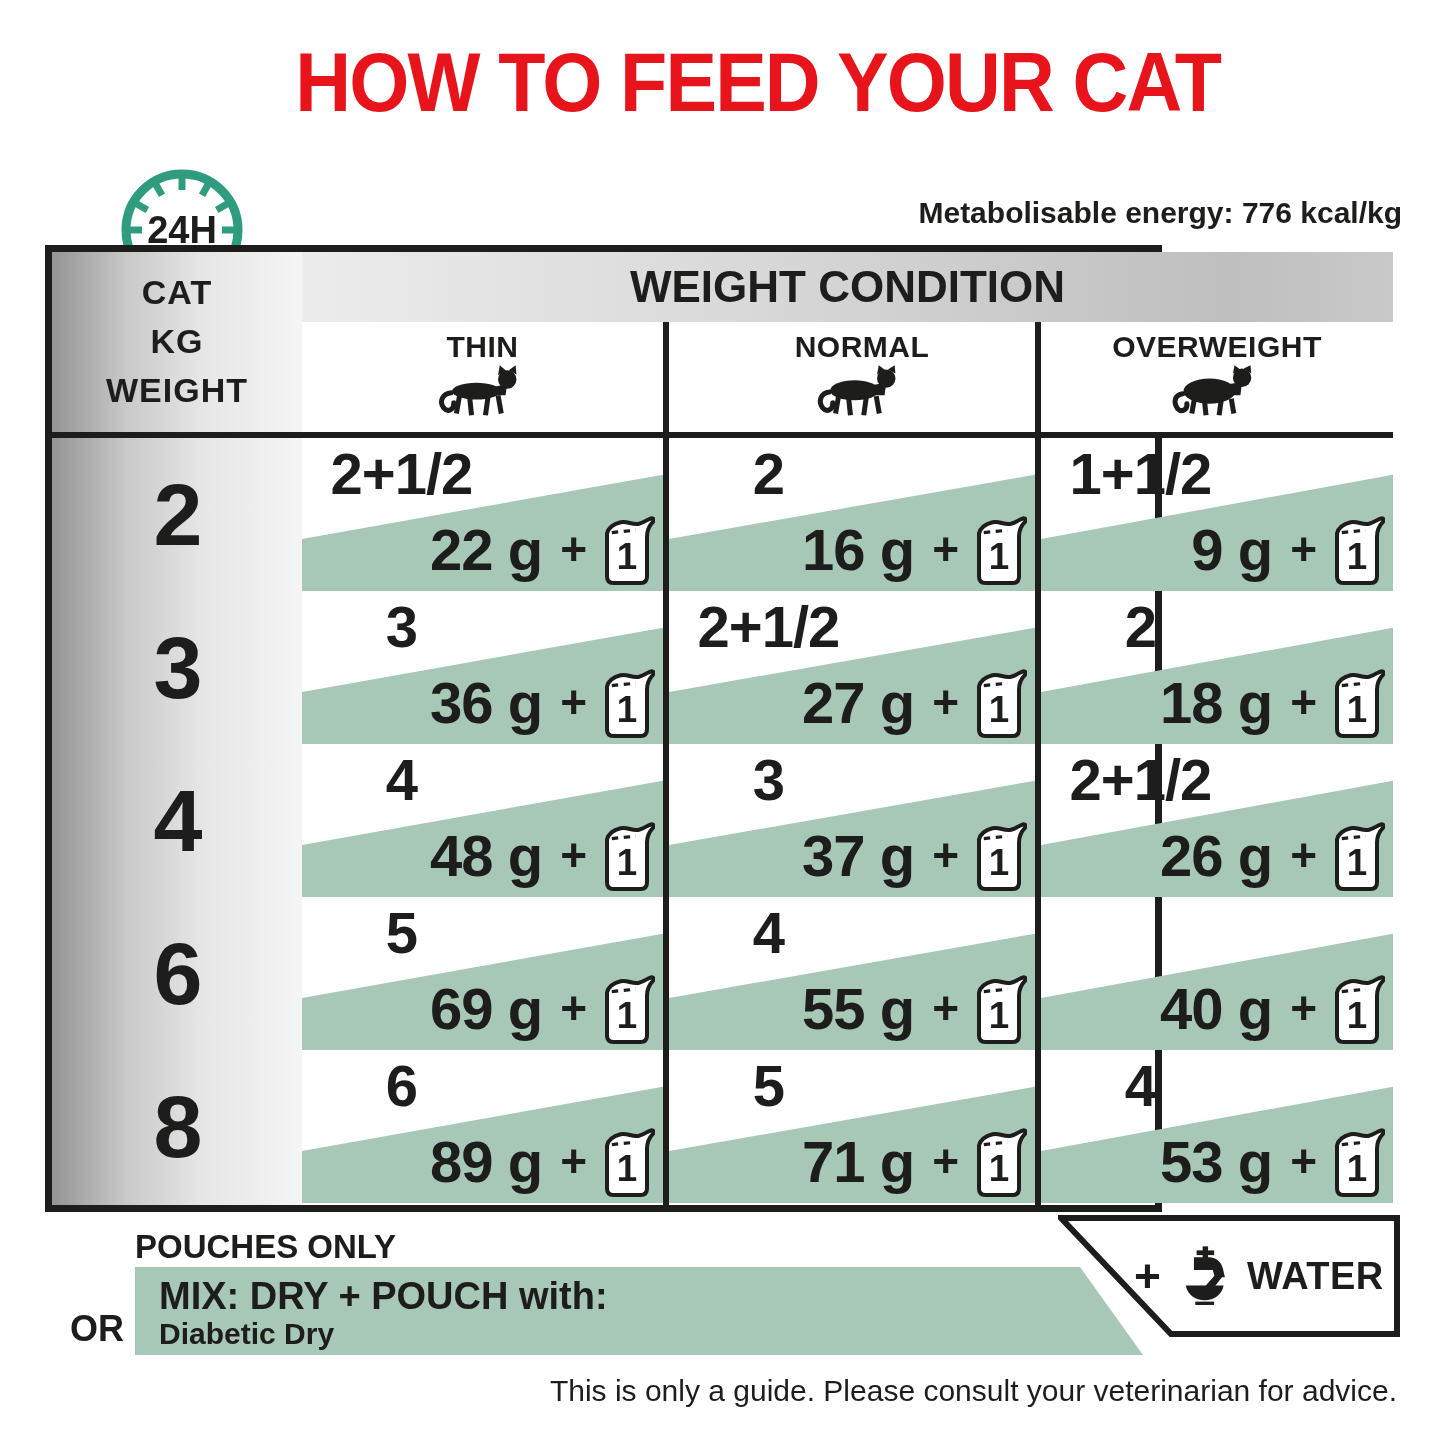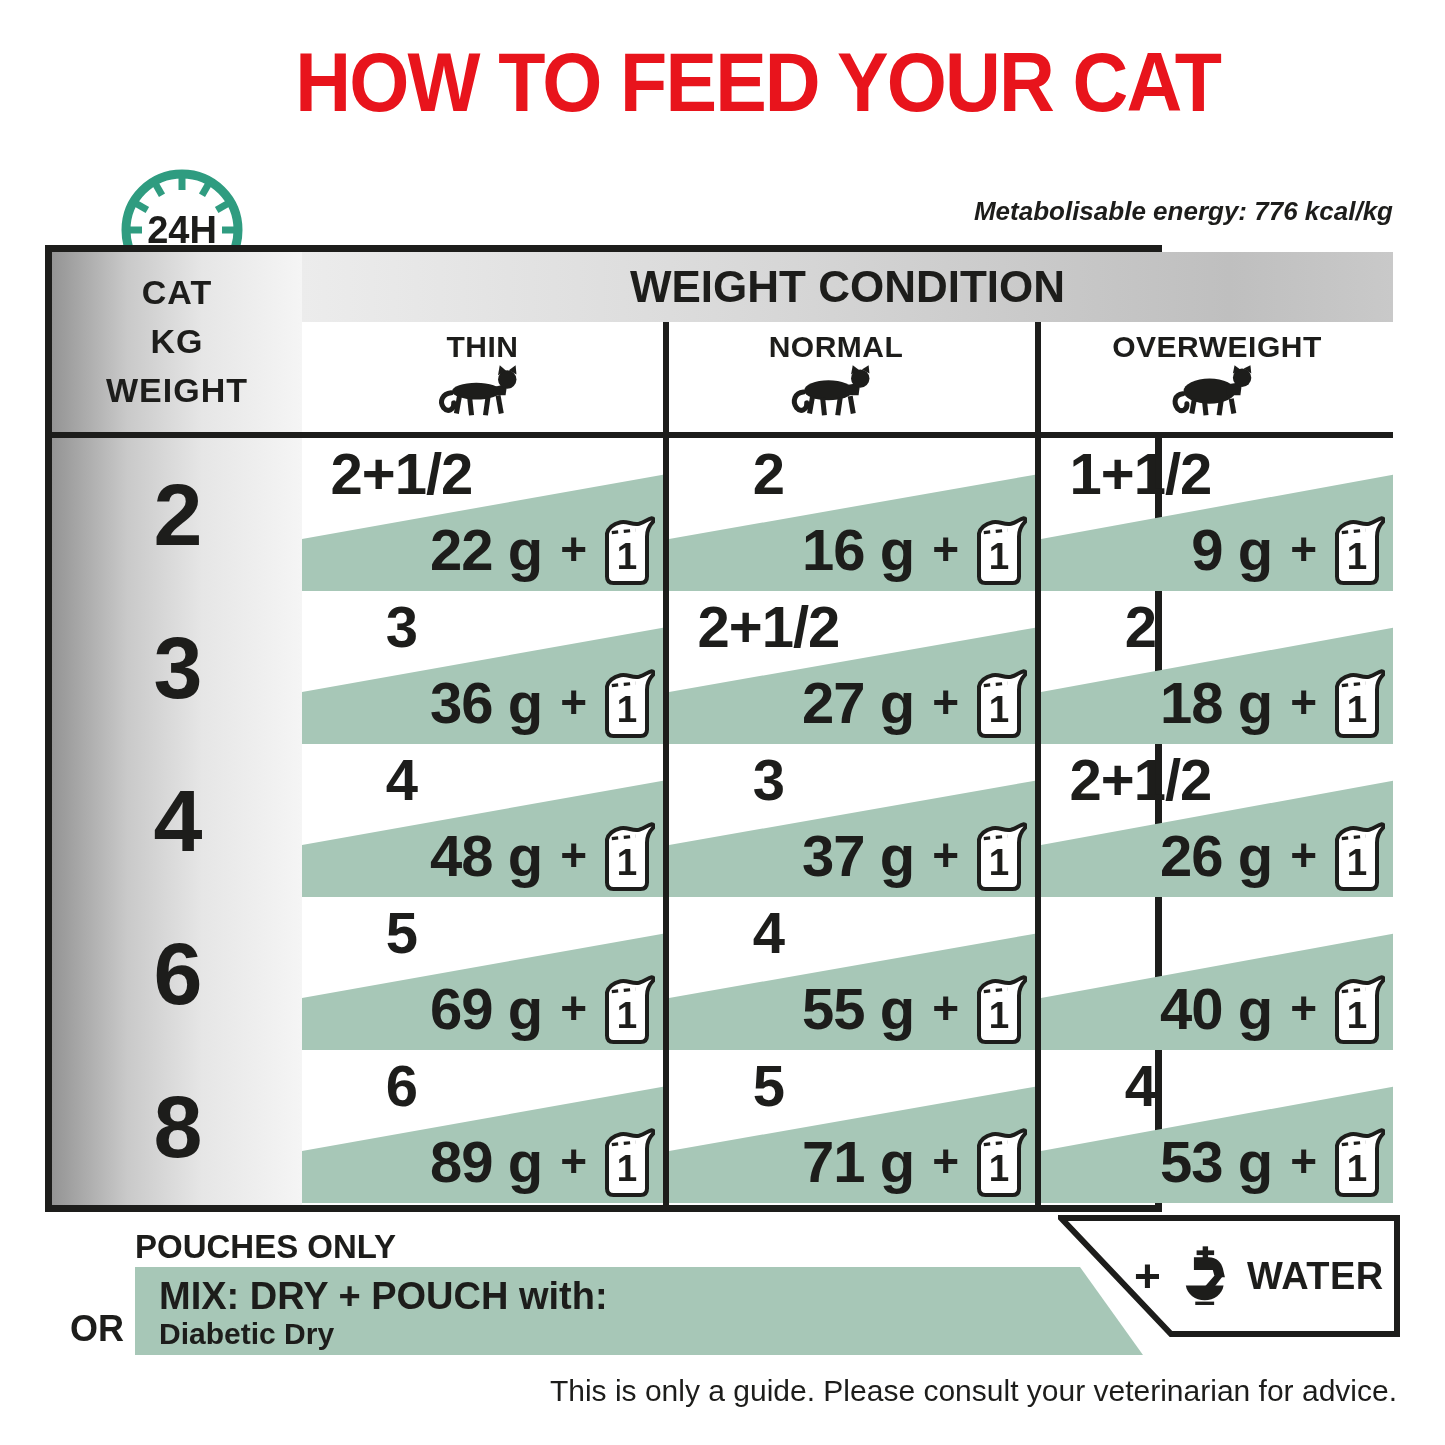--- a/index.html
+++ b/index.html
@@ -9,38 +9,38 @@
 
   
   #title{top:34px;left:0;width:100%;text-align:center;padding-left:35px;}
   #title span{display:inline-block;font-size:84px;font-weight:800;letter-spacing:-2px;
               color:#e8141c;transform:scaleX(.92);transform-origin:center;white-space:nowrap;}
 
   
   #clock-clip{left:115px;top:163px;width:134px;height:83px;overflow:hidden;}
 
   
-  #energy{right:52px;top:196px;font-size:26px;font-weight:700;font-style:italic;}
+  #energy{right:43px;top:196px;font-size:30px;font-weight:700;}
 
   
   #feed-table{left:45px;top:245px;width:1117px;height:967px;border:7px solid #1d1d1b;
               box-sizing:border-box;background:#fff;}
   #left-col{left:0;top:0;width:250px;height:953px;
             background:linear-gradient(90deg,#949494 0%,#c9c9c9 30%,#e6e6e6 60%,#f5f5f5 100%);}
   #row-header{top:16px;left:0;width:100%;text-align:center;font-size:34px;font-weight:700;
               line-height:49px;letter-spacing:1px;}
   .weight-label{left:0;width:100%;height:153px;display:flex;align-items:center;justify-content:center;
                 font-size:88px;font-weight:700;letter-spacing:-2px;}
   #top-band{left:250px;top:0;width:1091px;height:70px;display:flex;align-items:center;justify-content:center;
             background:linear-gradient(90deg,#ececec 0%,#d9d9d9 40%,#bfbfbf 85%,#c9c9c9 100%);
             font-size:44px;font-weight:800;}
   #subheader{left:250px;top:70px;width:1091px;height:110px;background:#fff;}
   .hcell{position:absolute;top:0;height:110px;display:flex;flex-direction:column;align-items:center;}
   .hcell .hlabel{font-size:30px;font-weight:700;margin-top:8px;letter-spacing:.5px;}
-  .h0{left:0;width:361px;} .h1{left:351px;width:366px;} .h2{left:739px;width:352px;}
+  .h0{left:0;width:361px;} .h1{left:377px;width:366px;} .h2{left:739px;width:352px;}
   #rule{left:0;top:180px;width:1341px;height:6px;background:#1d1d1b;}
   .vdiv{top:70px;width:6px;height:883px;background:#1d1d1b;}
   #vdiv1{left:611px;} #vdiv2{left:983px;}
 
   .row{left:0;width:1341px;height:153px;}
   .cell{position:absolute;top:0;height:153px;}
   .c0{left:250px;width:361px;} .c1{left:617px;width:366px;} .c2{left:989px;width:352px;}
   .wedge{position:absolute;left:0;top:0;width:100%;height:100%;background:#a7c7b7;
          clip-path:polygon(0 66%,100% 24%,100% 100%,0 100%);}
   .pouch-count{position:absolute;left:12px;top:2px;width:175px;text-align:center;

